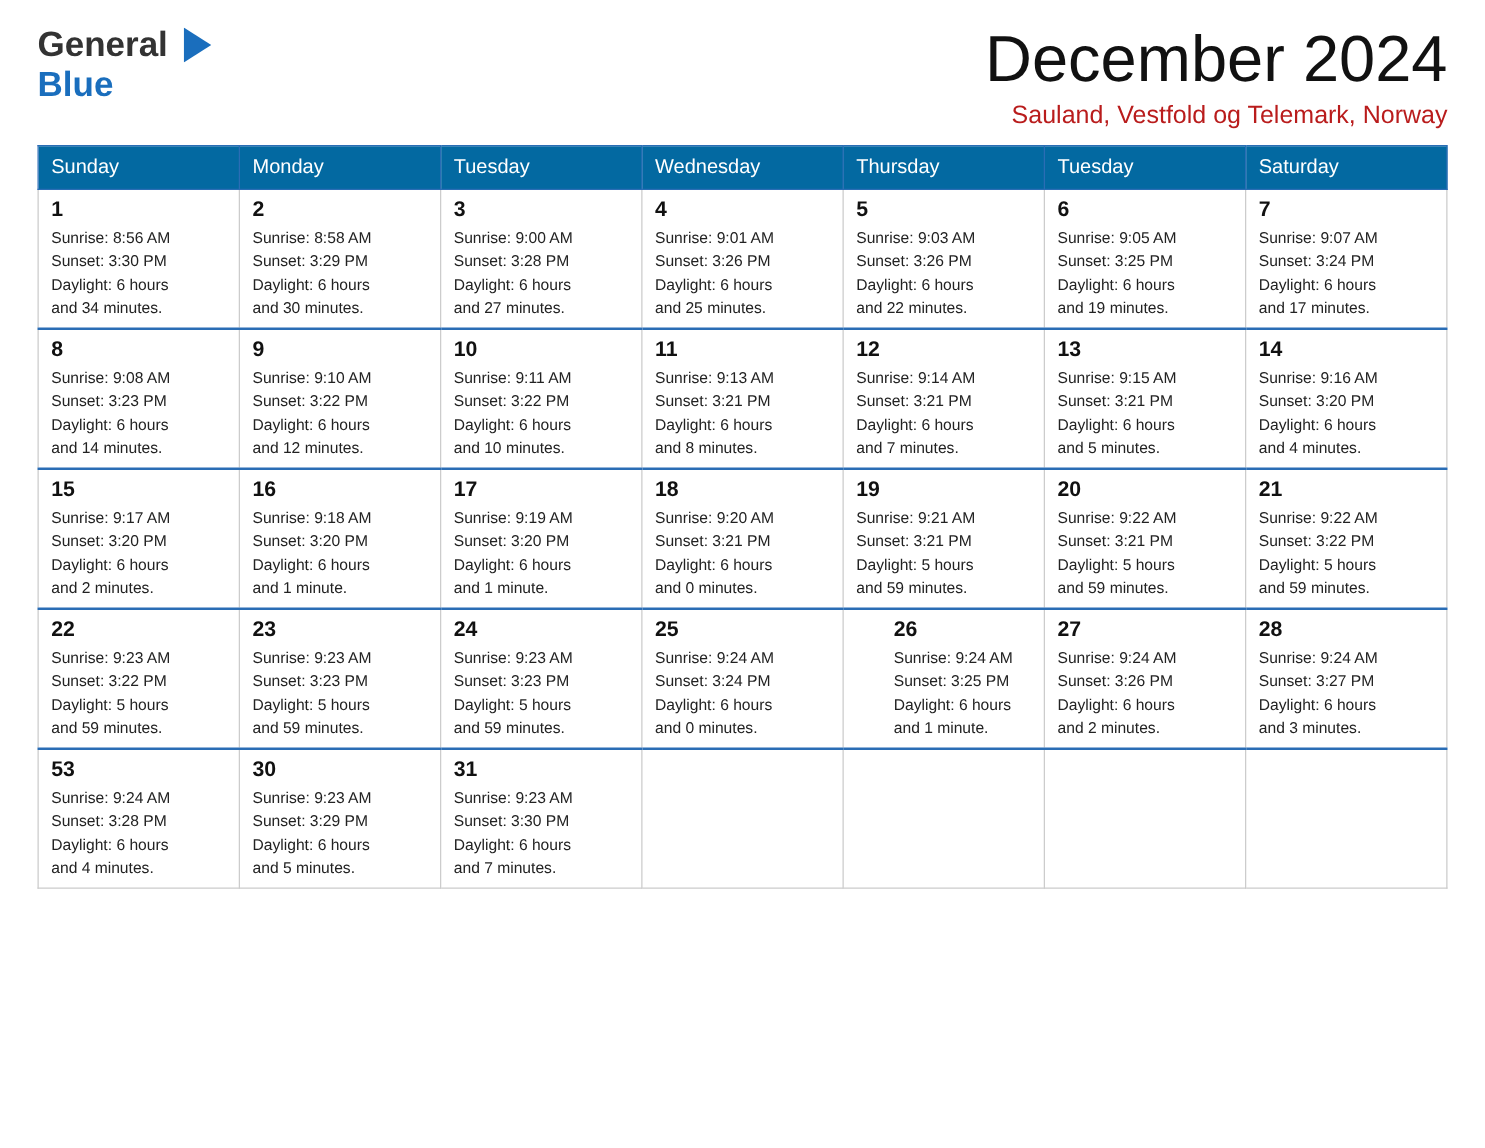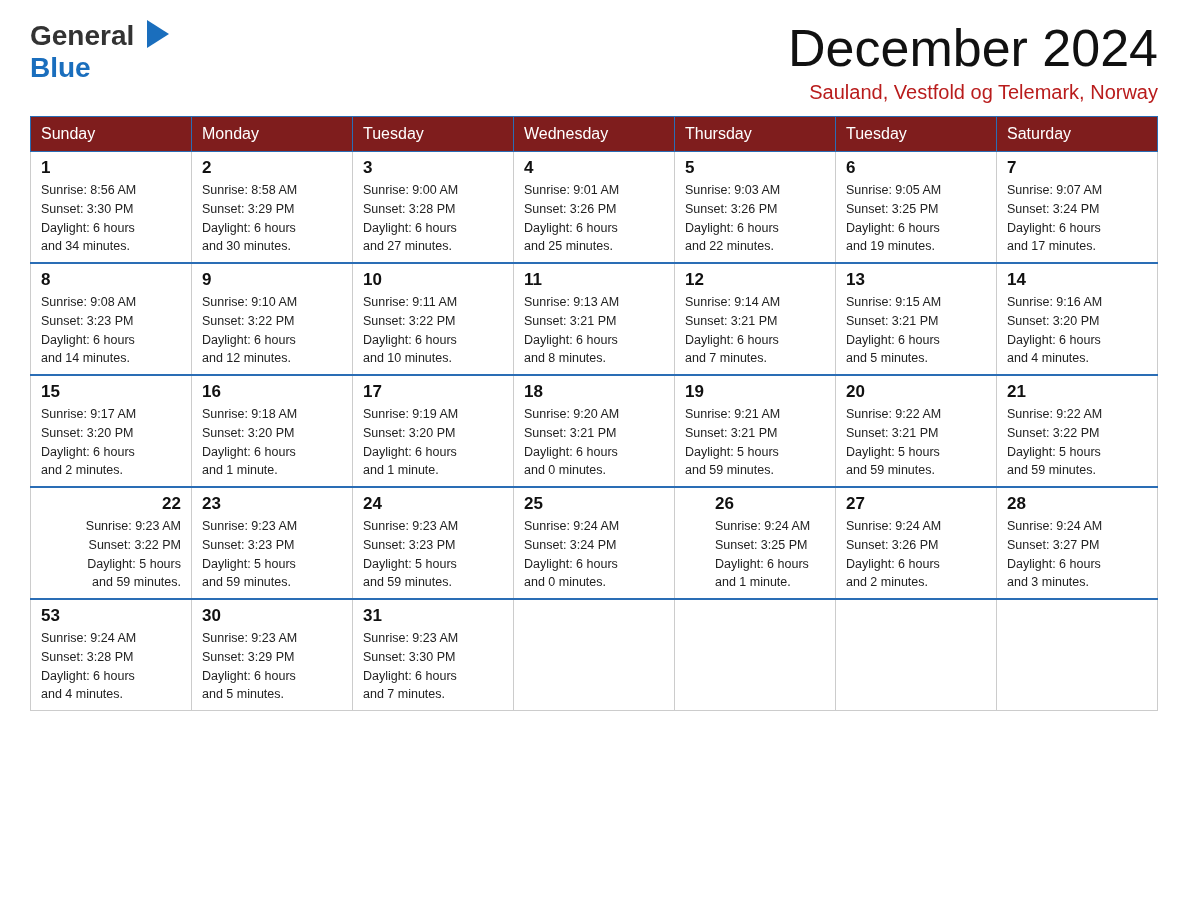--- a/index.html
+++ b/index.html
@@ -16,21 +16,21 @@
       justify-content: space-between;
       margin-bottom: 10px;
     }
     .logo {
       display: flex;
       flex-direction: column;
       align-items: flex-start;
     }
     .logo-line {
       display: flex;
-      align-items: flex-start;
+      align-items: center;
     }
     .title-section {
       text-align: right;
     }
     .month-title {
       font-size: 52px;
       font-weight: normal;
       color: #111;
       line-height: 1.1;
       margin-left: 32px;
@@ -39,21 +39,21 @@
       font-size: 20px;
       color: #b91c1c;
       margin-top: 4px;
     }
     .calendar-table {
       width: 100%;
       border-collapse: collapse;
       margin-top: 12px;
     }
     .calendar-table th {
-      background: #7f1d1d;
+      background: #0369a1;
       color: #fff;
       font-size: 16px;
       font-weight: normal;
       padding: 8px 10px;
       text-align: left;
       border: 1px solid #2a6db5;
     }
     .calendar-table td {
       vertical-align: top;
       padding: 6px 10px;
@@ -246,21 +246,21 @@
         </div>
       </td>
         <td style="border-top: 2px solid rgb(42, 109, 181);">
         <span class="day-number">21</span>
         <div class="day-info">
           Sunrise: 9:22 AM<br>Sunset: 3:22 PM<br>Daylight: 5 hours<br>and 59 minutes.
         </div>
       </td>
       </tr>
       <tr class="row-divider">
-        <td style="border-top: 2px solid rgb(42, 109, 181); text-align: right;">
+        <td style="border-top: 2px solid rgb(42, 109, 181);">
         <span class="day-number">22</span>
         <div class="day-info">
           Sunrise: 9:23 AM<br>Sunset: 3:22 PM<br>Daylight: 5 hours<br>and 59 minutes.
         </div>
       </td>
         <td style="border-top: 2px solid rgb(42, 109, 181);">
         <span class="day-number">23</span>
         <div class="day-info">
           Sunrise: 9:23 AM<br>Sunset: 3:23 PM<br>Daylight: 5 hours<br>and 59 minutes.
         </div>

